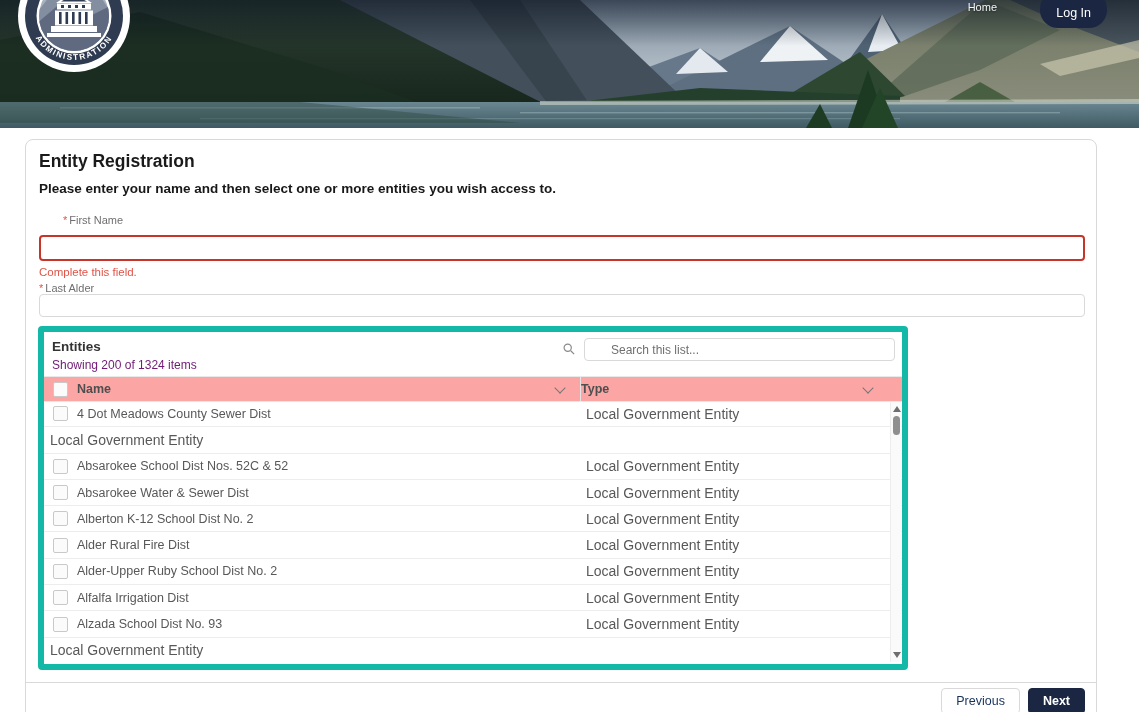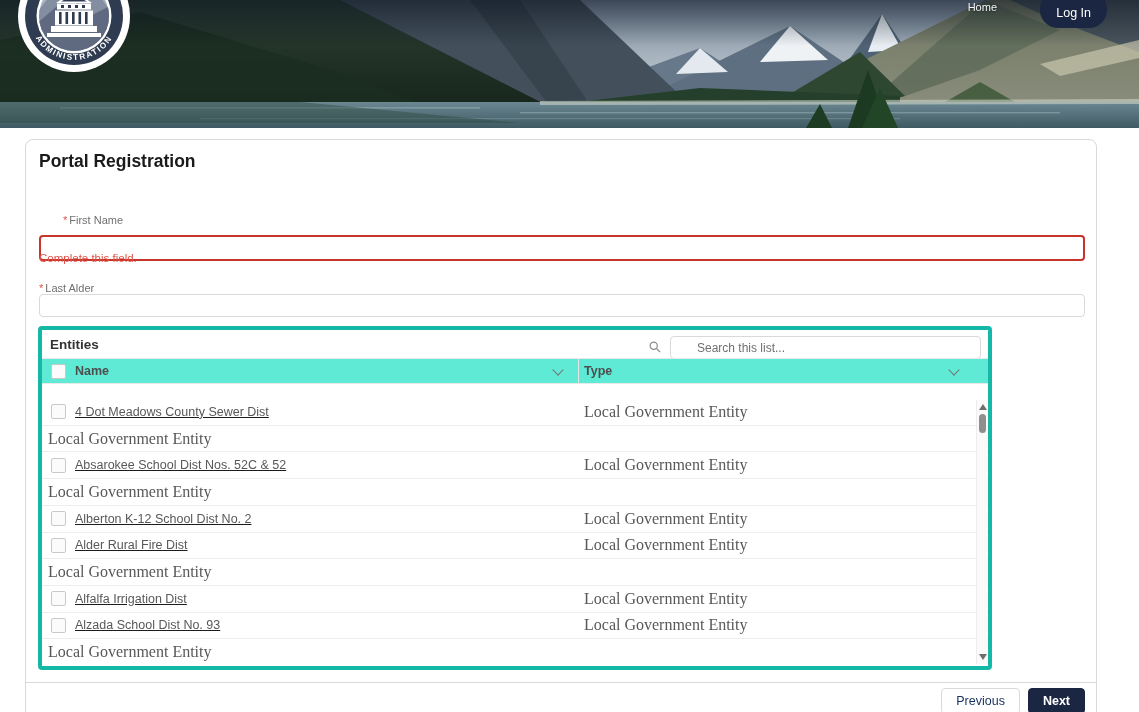--- a/index.html
+++ b/index.html
@@ -39,55 +39,55 @@
   .text-input {
     position:absolute; left:13px; width:1046px; height:23px;
     border:1px solid #d9d9d9; border-radius:4px; background:#fff;
     font-family:inherit; font-size:12.5px; padding:0 8px; color:#333;
   }
   .text-input.error { height:26px; border:2px solid var(--error-border,#c7342a); }
   .error-msg { position:absolute; left:13px; font-size:11.5px; color:var(--error-accent,#e05448); }
 
   
   .entities {
-    position:absolute; left:12px; top:186px; width:954px; height:344px;
-    border:4px solid #14b8a6; border-radius:4px; background:#fff;
+    position:absolute; left:12px; top:186px; width:870px; height:344px;
+    border:6px solid #14b8a6; border-radius:4px; background:#fff;
   }
   .entities-title { position:absolute; left:8px; top:7px; font-size:13.5px; font-weight:700; color:#333; }
   .entities-count { position:absolute; left:8px; top:26px; font-size:12px; color:#701a75; }
   .search-wrap { position:absolute; right:7px; top:6px; width:340px; height:23px;padding-left:29px; }
   .search-input {
     width:100%; height:100%; border:1px solid #d9d9d9; border-radius:4px;
     font-family:inherit; font-size:12px; padding:0 8px 0 26px; color:#333;
   }
   .search-input::placeholder { color:#6f6f6f; }
   .search-icon { position:absolute; left:8px; top:5px; width:12px; height:12px; pointer-events:none; }
 
   .thead {
-    position:absolute; left:0; right:0; top:28px; height:26px;
+    position:absolute; left:0; right:0; top:44px; height:26px;
     border-top:1px solid #e9e9e9; border-bottom:1px solid #e9e9e9;
-    display:flex; align-items:center; background:#5eead4;text-align:center;
+    display:flex; align-items:center; background:#fca5a5;text-align:center;
   }
   .col-name { width:536px; display:flex; align-items:center; height:100%; }
-  .col-type { flex:1; display:flex; align-items:center; height:100%; border-left:1px solid #e4e4e4; padding-left:5px; }
+  .col-type { flex:1; display:flex; align-items:center; height:100%; border-left:1px solid #e4e4e4; }
   .th-label { font-size:12.5px; font-weight:600; color:#4e4e4e; }
   .sort-btn { margin-left:auto; margin-right:12px; background:none; border:none; cursor:pointer; padding:4px; }
   .col-type .sort-btn { margin-right:26px; }
   .chev { display:block; width:8px; height:8px; border-right:1.6px solid #767676; border-bottom:1.6px solid #767676; transform:rotate(45deg); margin-top:-3px; }
 
   .checkbox {
     display:inline-block; width:15px; height:15px; border:1px solid #c9c9c9; border-radius:2px;
     background:#fbfbfb; margin-left:9px; cursor:pointer; flex:none;
   }
   .tbody { position:absolute; left:0; right:0; top:69px; bottom:1px; display:flex; flex-direction:column; }
   .trow { flex:1; display:flex; align-items:center; border-bottom:1px solid #ededed; cursor:pointer; }
   .trow:last-child { border-bottom:none; }
-  .cell-name { width:536px; display:flex; align-items:center;text-decoration:underline; }
+  .cell-name { width:536px; display:flex; align-items:center; }
   .cell-name .txt { margin-left:9px; font-size:12.5px; color:#585858; }
-  .cell-type { flex:1; font-size:16px; color:#585858; padding-left:6px;font-family:Liberation Serif, serif; }
+  .cell-type { flex:1; font-size:14px; color:#585858; padding-left:6px; }
 
   
   .scrollbar {
     position:absolute; right:1px; top:70px; bottom:2px; width:11px;
     background:#fafafa; border-left:1px solid #ededed; border-radius:0 0 3px 0;
   }
   .scroll-up, .scroll-down { position:absolute; left:2px; width:0; height:0; border-left:4px solid transparent; border-right:4px solid transparent; cursor:pointer; }
   .scroll-up { top:4px; border-bottom:6px solid #6e6e6e; }
   .scroll-down { bottom:4px; border-top:6px solid #6e6e6e; }
   .scroll-thumb { position:absolute; left:1.5px; top:14px; width:7px; height:19px; background:#8f8f8f; border-radius:4px; cursor:grab; }
@@ -200,25 +200,26 @@
     <textPath href="#sealarc" startOffset="50%" text-anchor="middle">ADMINISTRATION</textPath>
   </text>
 </svg>
 
 <div class="nav">
   <a class="nav-home">Home</a>
   <button class="nav-login">Log In</button>
 </div>
 
 <div class="card">
-  <h1 class="page-title">Portal Registration</h1>
+  <h1 class="page-title">Entity Registration</h1>
+  <p class="instructions">Please enter your name and then select one or more entities you wish access to.</p>
 
   <label class="field-label" style="top:74px;margin-left:24px;"><span class="req">*</span><span>First Name</span></label>
   <input class="text-input error" style="top: 95px;" type="text" value="">
-  <div class="error-msg" style="top:112px;text-align:center;">Complete this field.</div>
+  <div class="error-msg" style="top:126px;text-align:center;">Complete this field.</div>
 
   <label class="field-label" style="top:142px;"><span class="req">*</span><span>Last Alder</span></label>
   <input class="text-input" style="top: 154px;" type="text" value="">
 
   <div class="entities">
     <div class="entities-title">Entities</div>
     <div class="entities-count">Showing 200 of 1324 items</div>
 
     <div class="search-wrap">
       <svg class="search-icon" viewBox="0 0 14 14">
@@ -259,40 +260,48 @@
 
   <div class="trow">
     <div class="cell-name">
       <span class="checkbox"></span>
       <span class="txt">Absarokee School Dist Nos. 52C &amp; 52</span>
     </div>
     <div class="cell-type">Local Government Entity</div>
   </div>
 
   <div class="trow">
+    <div class="cell-name">
+      <span class="checkbox"></span>
+      <span class="txt">Absarokee Water &amp; Sewer Dist</span>
+    </div>
     <div class="cell-type">Local Government Entity</div>
   </div>
 
   <div class="trow">
     <div class="cell-name">
       <span class="checkbox"></span>
       <span class="txt">Alberton K-12 School Dist No. 2</span>
     </div>
     <div class="cell-type">Local Government Entity</div>
   </div>
 
   <div class="trow">
     <div class="cell-name">
       <span class="checkbox"></span>
       <span class="txt">Alder Rural Fire Dist</span>
     </div>
     <div class="cell-type">Local Government Entity</div>
   </div>
 
   <div class="trow">
+    <div class="cell-name">
+      <span class="checkbox"></span>
+      <span class="txt">Alder-Upper Ruby School Dist No. 2</span>
+    </div>
     <div class="cell-type">Local Government Entity</div>
   </div>
 
   <div class="trow">
     <div class="cell-name">
       <span class="checkbox"></span>
       <span class="txt">Alfalfa Irrigation Dist</span>
     </div>
     <div class="cell-type">Local Government Entity</div>
   </div>

